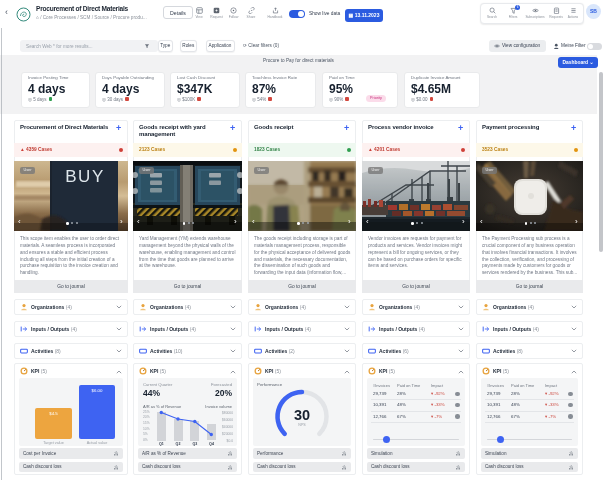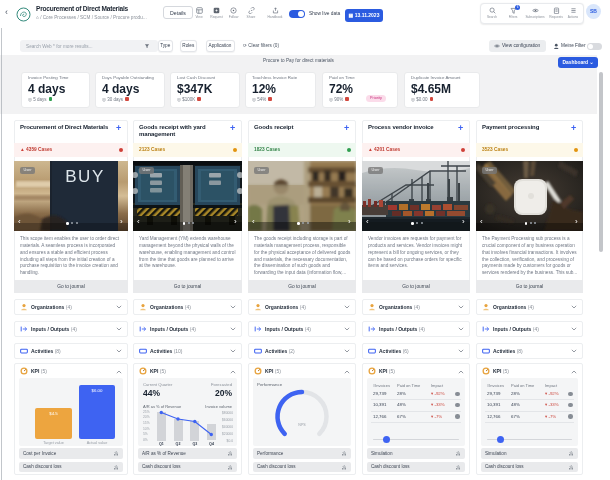--- a/index.html
+++ b/index.html
@@ -103,25 +103,25 @@
 <div class="abs" style="left:95px;top:72px;width:70px;height:36px;background:#fff;border-radius:3px;border:0.6px solid #e9eaec;"></div>
 <div class="abs" style="left:102px;top:74.5px;font-size:4.4px;color:#6f7680;">Days Payable Outstanding</div>
 <div class="abs" style="left:102px;top:81.5px;font-size:12px;font-weight:bold;color:#16202e;">4 days</div>
 <div class="abs" style="left:102px;top:96.5px;font-size:4.5px;color:#6f7680;">◎ 30 days <span style="display:inline-block;width:3.4px;height:3.4px;border-radius:1px;background:#d2483e;margin-left:1px;"></span></div>
 <div class="abs" style="left:170px;top:72px;width:70px;height:36px;background:#fff;border-radius:3px;border:0.6px solid #e9eaec;"></div>
 <div class="abs" style="left:177px;top:74.5px;font-size:4.4px;color:#6f7680;">Lost Cash Discount</div>
 <div class="abs" style="left:177px;top:81.5px;font-size:12px;font-weight:bold;color:#16202e;">$347K</div>
 <div class="abs" style="left:177px;top:96.5px;font-size:4.5px;color:#6f7680;">◎ $100K <span style="display:inline-block;width:3.4px;height:3.4px;border-radius:1px;background:#d2483e;margin-left:1px;"></span></div>
 <div class="abs" style="left:245px;top:72px;width:71px;height:36px;background:#fff;border-radius:3px;border:0.6px solid #e9eaec;"></div>
 <div class="abs" style="left:252px;top:74.5px;font-size:4.4px;color:#6f7680;">Touchless Invoice Rate</div>
-<div class="abs" style="left:252px;top:81.5px;font-size:12px;font-weight:bold;color:#16202e;">12%</div>
+<div class="abs" style="left:252px;top:81.5px;font-size:12px;font-weight:bold;color:#16202e;">87%</div>
 <div class="abs" style="left:252px;top:96.5px;font-size:4.5px;color:#6f7680;">◎ 54% <span style="display:inline-block;width:3.4px;height:3.4px;border-radius:1px;background:#d2483e;margin-left:1px;"></span></div>
 <div class="abs" style="left:322px;top:72px;width:76px;height:36px;background:#fff;border-radius:3px;border:0.6px solid #e9eaec;"></div>
 <div class="abs" style="left:329px;top:74.5px;font-size:4.4px;color:#6f7680;">Paid on Time</div>
-<div class="abs" style="left:329px;top:81.5px;font-size:12px;font-weight:bold;color:#16202e;">72%</div>
+<div class="abs" style="left:329px;top:81.5px;font-size:12px;font-weight:bold;color:#16202e;">95%</div>
 <div class="abs" style="left:329px;top:96.5px;font-size:4.5px;color:#6f7680;">◎ 90% <span style="display:inline-block;width:3.4px;height:3.4px;border-radius:1px;background:#d2483e;margin-left:1px;"></span></div>
 <div class="abs" style="left:366px;top:95px;width:20px;height:7px;background:#fbdcea;border-radius:3.5px;color:#c9327e;font-size:3.8px;text-align:center;line-height:7px;">Priority</div>
 <div class="abs" style="left:404px;top:72px;width:76px;height:36px;background:#fff;border-radius:3px;border:0.6px solid #e9eaec;"></div>
 <div class="abs" style="left:411px;top:74.5px;font-size:4.4px;color:#6f7680;">Duplicate Invoice Amount</div>
 <div class="abs" style="left:411px;top:81.5px;font-size:12px;font-weight:bold;color:#16202e;">$4.65M</div>
 <div class="abs" style="left:411px;top:96.5px;font-size:4.5px;color:#6f7680;">◎ $0.00 <span style="display:inline-block;width:3.4px;height:3.4px;border-radius:1px;background:#d2483e;margin-left:1px;"></span></div>
 <div class="abs" style="left:599px;top:72px;width:4px;height:180px;background:#c3c5c9;border-radius:2px;"></div>
 <div class="abs" style="left:0.5px;top:28px;width:1px;height:452px;background:#9aa0a8;opacity:0.6;"></div>
 <div class="abs" style="left:14px;top:120px;width:114px;height:173px;background:#fff;border:0.6px solid #eceef0;border-radius:2px;"></div>
 <div class="abs" style="left:20px;top:123.5px;width:96px;font-size:6px;font-weight:bold;color:#16202e;line-height:7.4px;letter-spacing:-0.08px;white-space:nowrap;">Procurement of Direct Materials</div>
@@ -652,20 +652,21 @@
       <circle cx="23.3" cy="34.5" r="1.7" fill="#3e63f2"></circle>
       <circle cx="40" cy="41" r="1.7" fill="#3e63f2"></circle>
       <circle cx="56.8" cy="43.5" r="1.7" fill="#3e63f2"></circle>
       <circle cx="73.3" cy="56.5" r="1.7" fill="#3e63f2"></circle>
     </svg>
 <div class="abs" style="left:257px;top:381.5px;font-size:4.4px;color:#5f6670;">Performance</div>
     <svg class="abs" style="left:253px;top:378px;" width="98" height="68" viewBox="0 0 98 68">
 <path d="M31.7 55.8 A24.5 24.5 0 1 1 66.3 55.8" fill="none" stroke="#e2e4e7" stroke-width="4.5" stroke-linecap="round"></path>
 <path d="M31.7 55.8 A24.5 24.5 0 0 1 49.0 14.0" fill="none" stroke="#3e63f2" stroke-width="4.5" stroke-linecap="round"></path>
 </svg>
+    <div class="abs" style="left:253px;top:406.5px;width:98px;text-align:center;font-size:14.5px;font-weight:bold;color:#16202e;">30</div>
     <div class="abs" style="left:253px;top:423px;width:98px;text-align:center;font-size:3.6px;color:#9aa0a8;">NPS</div>
 <div class="abs" style="left:373px;top:382.5px;font-size:4px;color:#6f7680;">#Invoices</div>
     <div class="abs" style="left:397px;top:382.5px;font-size:4px;color:#6f7680;">Paid on Time</div>
     <div class="abs" style="left:431px;top:382.5px;font-size:4px;color:#6f7680;">Impact</div>
     <div class="abs" style="left:373px;top:391.0px;font-size:4.4px;color:#374151;">29,739</div>
     <div class="abs" style="left:397px;top:391.0px;font-size:4.4px;color:#374151;">28%</div>
     <div class="abs" style="left:431px;top:391.0px;font-size:4.4px;color:#cc4a40;">▾ -92%</div>
     <div class="abs" style="left:455px;top:391.5px;width:4.5px;height:4.5px;border-radius:50%;background:#878d95;"></div>
     <div class="abs" style="left:371px;top:399.3px;width:90px;height:0.7px;background:#e3e5e8;"></div>
     <div class="abs" style="left:373px;top:402.3px;font-size:4.4px;color:#374151;">10,391</div>

